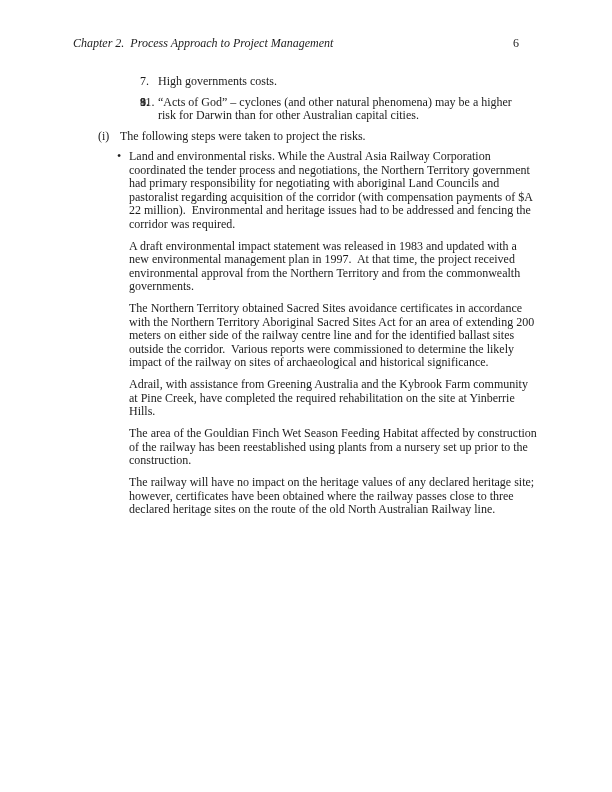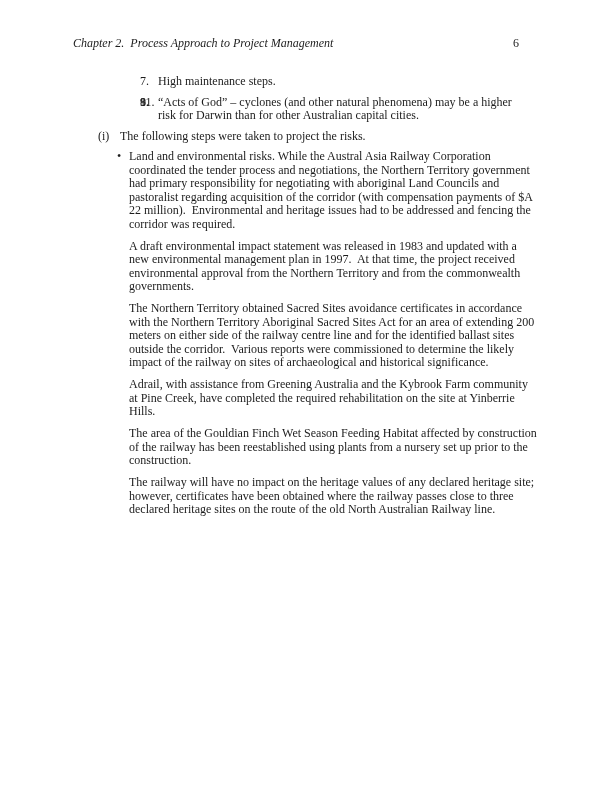--- a/index.html
+++ b/index.html
@@ -91,21 +91,21 @@
 
   <header class="header">
     <span class="title">Chapter 2.  Process Approach to Project Management</span>
     <span class="pagenum">6</span>
   </header>
 
   <main class="content">
 
     <div class="num-item">
       <span class="num">7.</span>
-      <span class="txt pre">High maintenance steps.</span>
+      <span class="txt pre">High governments costs.</span>
     </div>
     <div class="num-item">
       <span class="num">8.</span>
     </div>
     <div class="num-item">
       <span class="num">9.</span>
     </div>
     <div class="num-item">
       <span class="num">11.</span>
       <span class="txt pre">“Acts of God” – cyclones (and other natural phenomena) may be a higher

